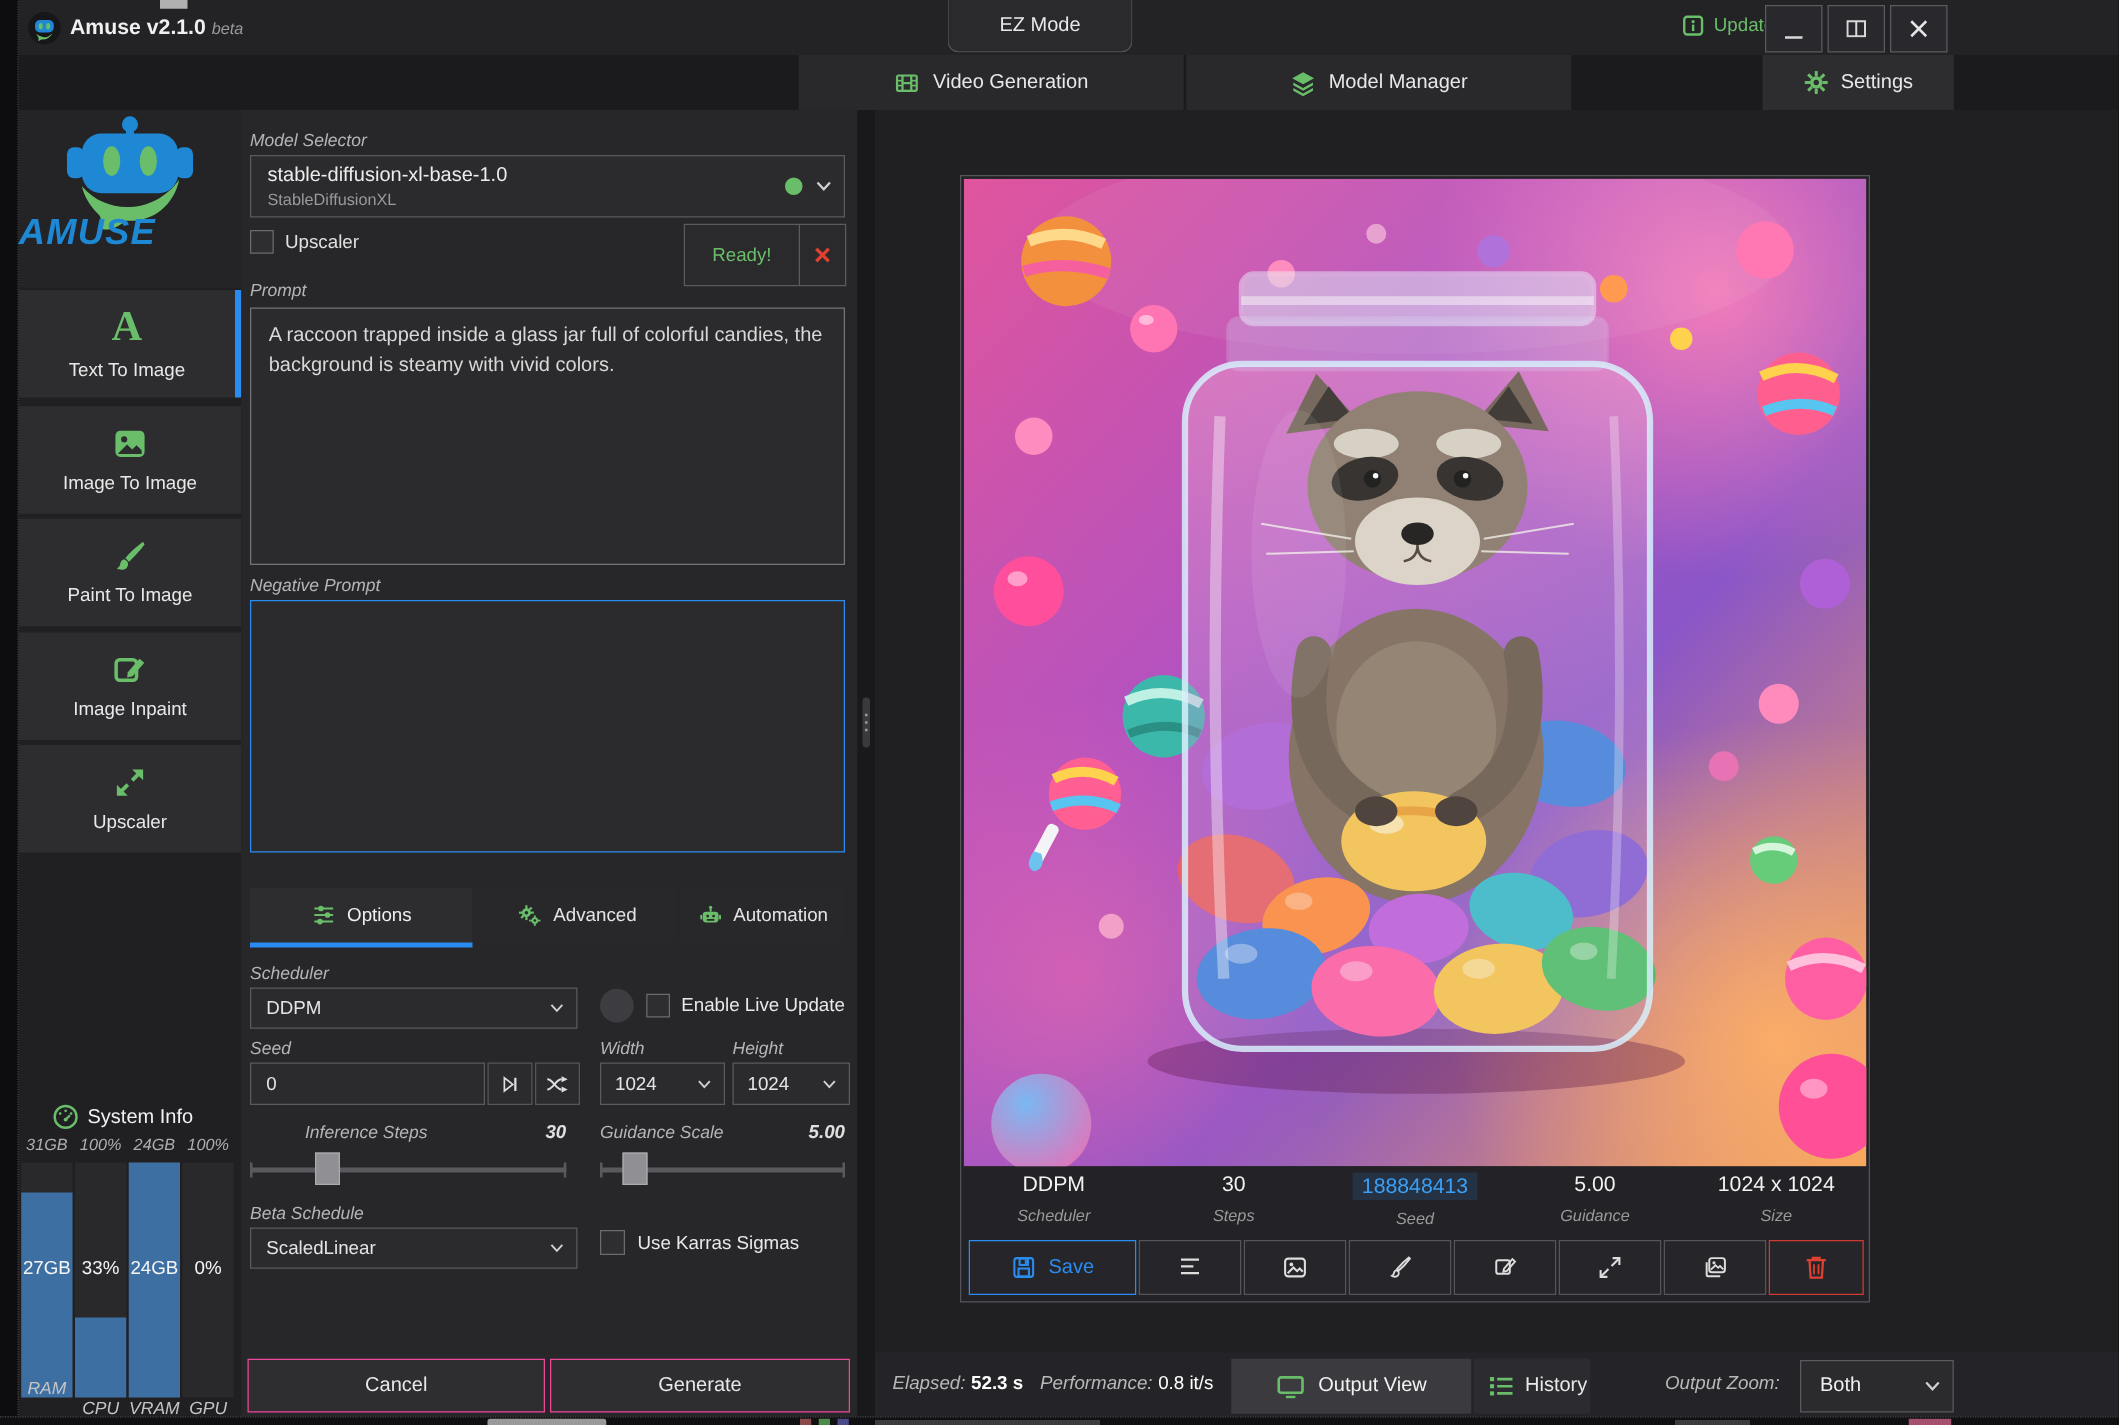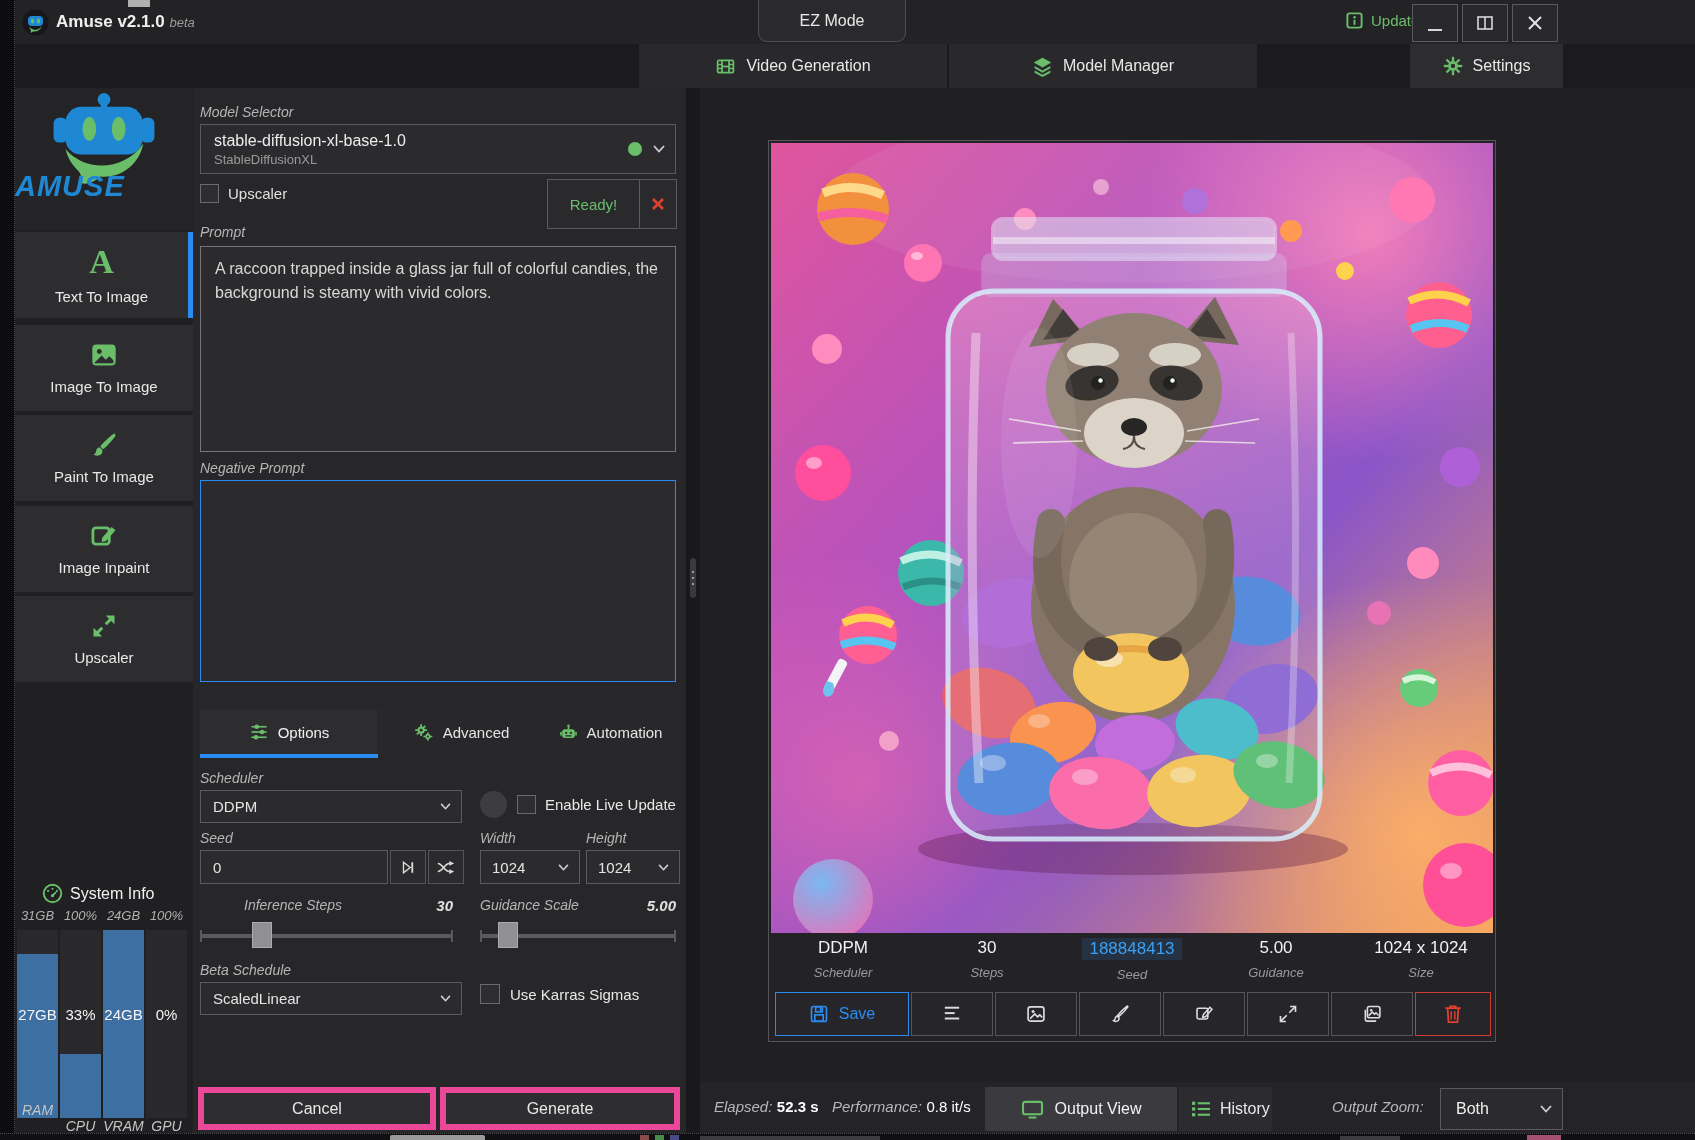--- a/index.html
+++ b/index.html
@@ -15,21 +15,21 @@
   .dd{background:#2b2b2e;border:1px solid #5a5a5f;box-sizing:border-box;display:flex;align-items:center;}
   .chev{margin-left:auto;margin-right:10px;flex:0 0 auto;}
   .box{background:#2b2b2e;border:1px solid #5a5a5f;box-sizing:border-box;}
   .cb{background:#2e2e31;border:1px solid #6a6a70;box-sizing:border-box;}
   .navitem{left:15px;width:178px;height:86px;background:#2d2d30;display:flex;flex-direction:column;align-items:center;justify-content:center;gap:9px;}
   .navitem.active{border-right:5px solid #2a8cf0;box-sizing:border-box;}
   .navlabel{font-size:15px;color:#e8e8e8;}
   .meterTrack{position:absolute;top:930px;height:188px;width:41px;background:#29292c;}
   .meterFill{position:absolute;bottom:0;left:0;width:100%;background:#3d6fa3;}
   .meterTxt{position:absolute;width:41px;text-align:center;}
-  .btn{background:#2e2e31;border:6px solid #ec4899;box-sizing:border-box;display:flex;align-items:center;justify-content:center;font-size:16px;color:#e8e8e8;}
+  .btn{background:#2e2e31;border:1px solid #ec4899;box-sizing:border-box;display:flex;align-items:center;justify-content:center;font-size:16px;color:#e8e8e8;}
   .iconbtn{background:#26262a;border:1px solid #54545a;box-sizing:border-box;display:flex;align-items:center;justify-content:center;}
   .slider{position:absolute;height:26px;}
   .slider .track{position:absolute;left:0;right:0;top:12px;height:4px;background:#5a5a5e;}
   .slider .tick{position:absolute;top:8px;width:2px;height:12px;background:#5a5a5e;}
   .slider .handle{position:absolute;top:0;width:20px;height:26px;background:#8f8f94;border:1px solid #aaaab0;box-sizing:border-box;}
   .metaCol{position:absolute;top:938px;width:146px;text-align:center;}
   .metaVal{font-size:17px;color:#f2f2f2;}
   .metaLbl{font-size:13px;font-style:italic;color:#9a9a9a;margin-top:7px;}
   .seedHi{display:inline-block;padding:1px 7px;background:rgba(42,140,240,0.14);color:#3ba0f5;}
   .statusLbl{font-style:italic;color:#b8b8b8;font-size:15px;}

